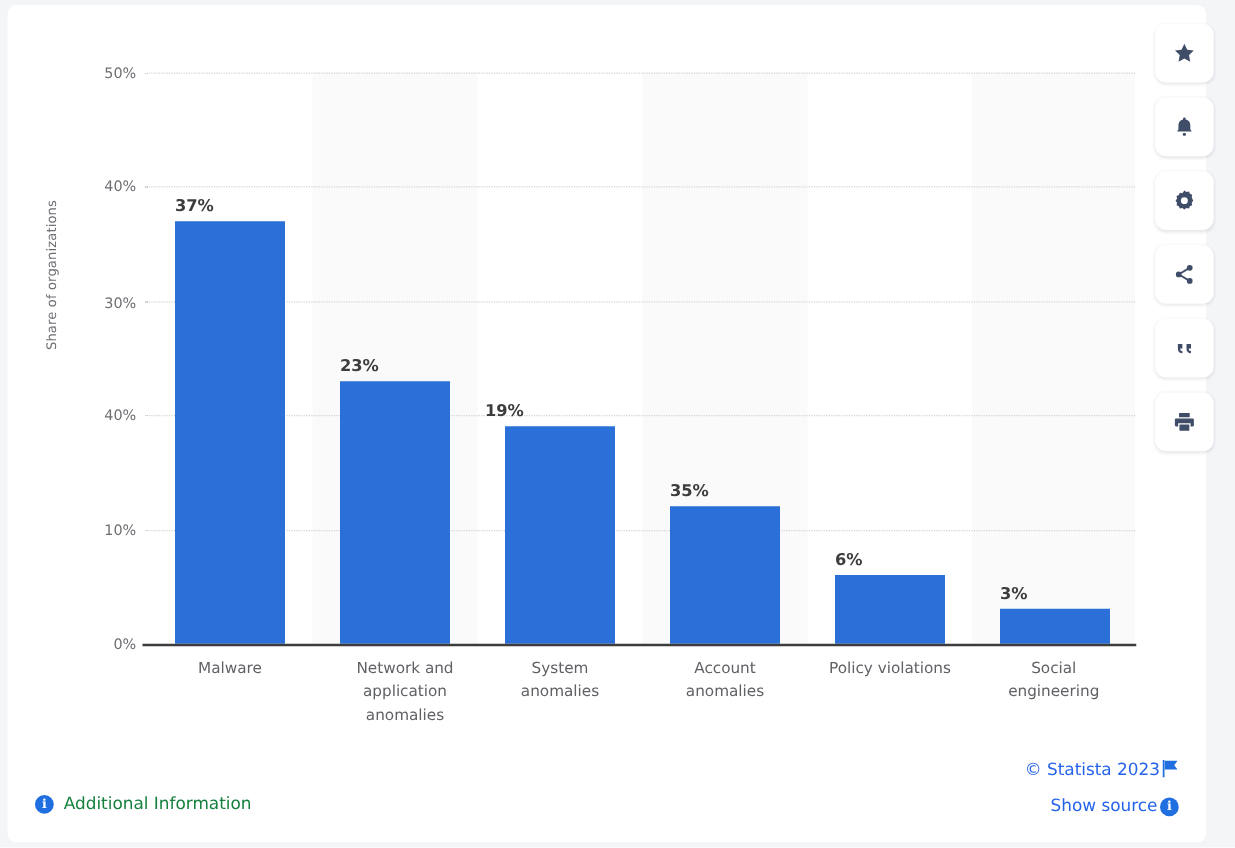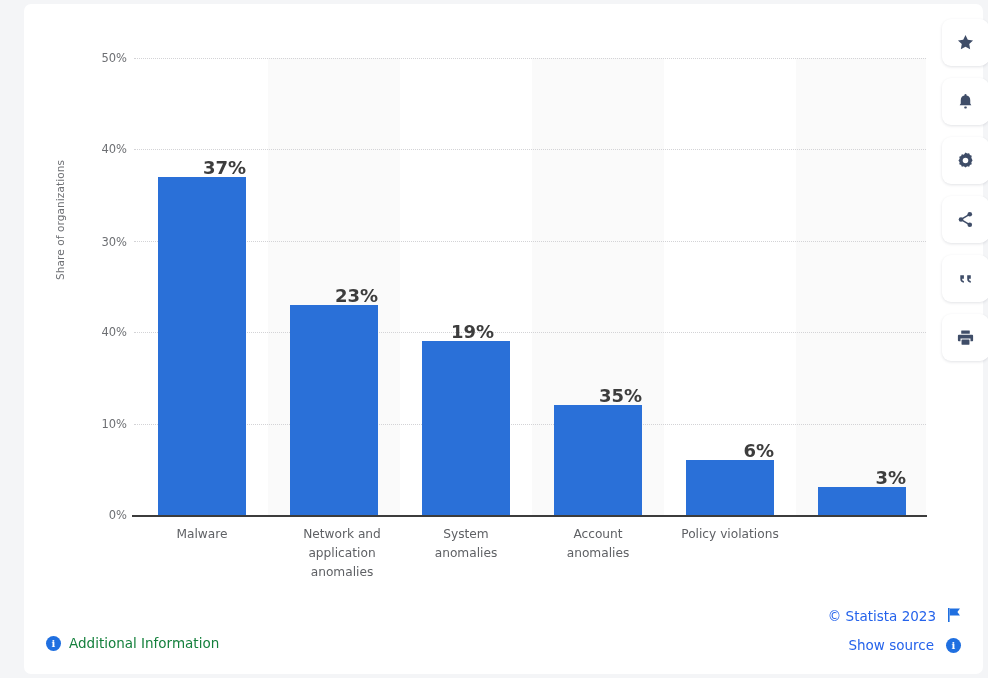--- a/index.html
+++ b/index.html
@@ -13,21 +13,20 @@
   body {
     background: #f4f5f7;
     font-family: "DejaVu Sans", "Liberation Sans", sans-serif;
     -webkit-font-smoothing: antialiased;
   }
 
   #root {
     position: relative;
     width: 880px;
     height: 678px;
-    margin-left: 18px;
   }
 
   
   .card {
     position: absolute;
     left: 6px;
     top: 4px;
     width: 959px;
     height: 670px;
     background: #ffffff;
@@ -115,22 +114,22 @@
 
   
   .bar {
     position: absolute;
     bottom: 0;
     background: #2a70d8;
   }
 
   .bar-label {
     position: absolute;
-    text-align: right;
-    font-size: 18px;
+    text-align: left;
+    font-size: 13px;
     font-weight: bold;
     color: #3d3d3d;
     line-height: 1;
   }
 
   
   .xlabel {
     position: absolute;
     top: 521px;
     text-align: center;
@@ -160,21 +159,21 @@
     right: 22px;
     top: 603px;
     text-align: right;
   }
 
   .copyright-row,
   .source-row {
     display: flex;
     align-items: center;
     justify-content: flex-end;
-    gap: 12px;
+    gap: 2px;
     margin-bottom: 12px;
   }
 
   .copyright-text,
   .source-text {
     font-size: 13.5px;
     color: #2563eb;
     line-height: 1;
   }
 
@@ -277,20 +276,24 @@
       <div class="xlabel" style="left:376px;width:132px">
         <div>System</div>
         <div>anomalies</div>
       </div>
       <div class="xlabel" style="left:508px;width:132px">
         <div>Account</div>
         <div>anomalies</div>
       </div>
       <div class="xlabel" style="left:640px;width:132px">
         <div>Policy violations</div>
+      </div>
+      <div class="xlabel" style="left:772px;width:130px">
+        <div>Social</div>
+        <div>engineering</div>
       </div>
 
     </div>
 
     <div class="footer-left">
       <span class="info-circle">i</span>
       <span class="footer-link">Additional Information</span>
     </div>
 
     <div class="footer-right">

